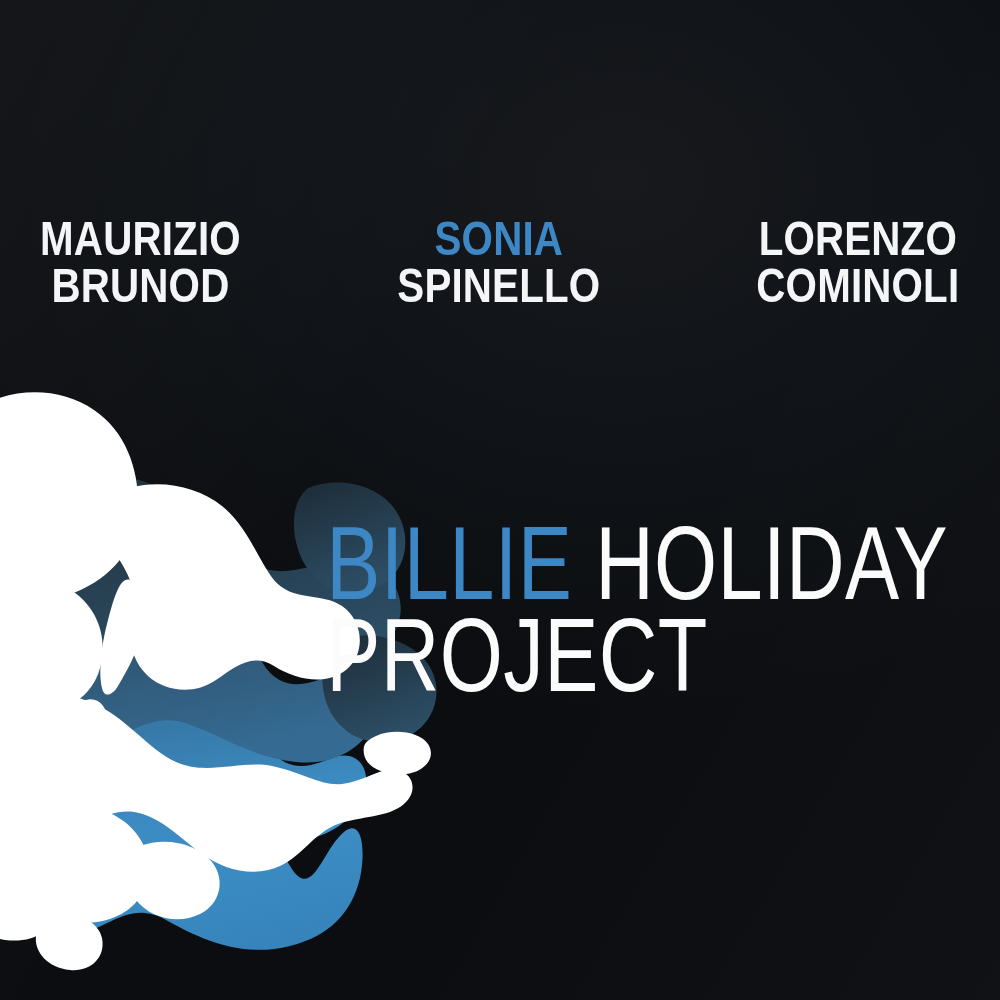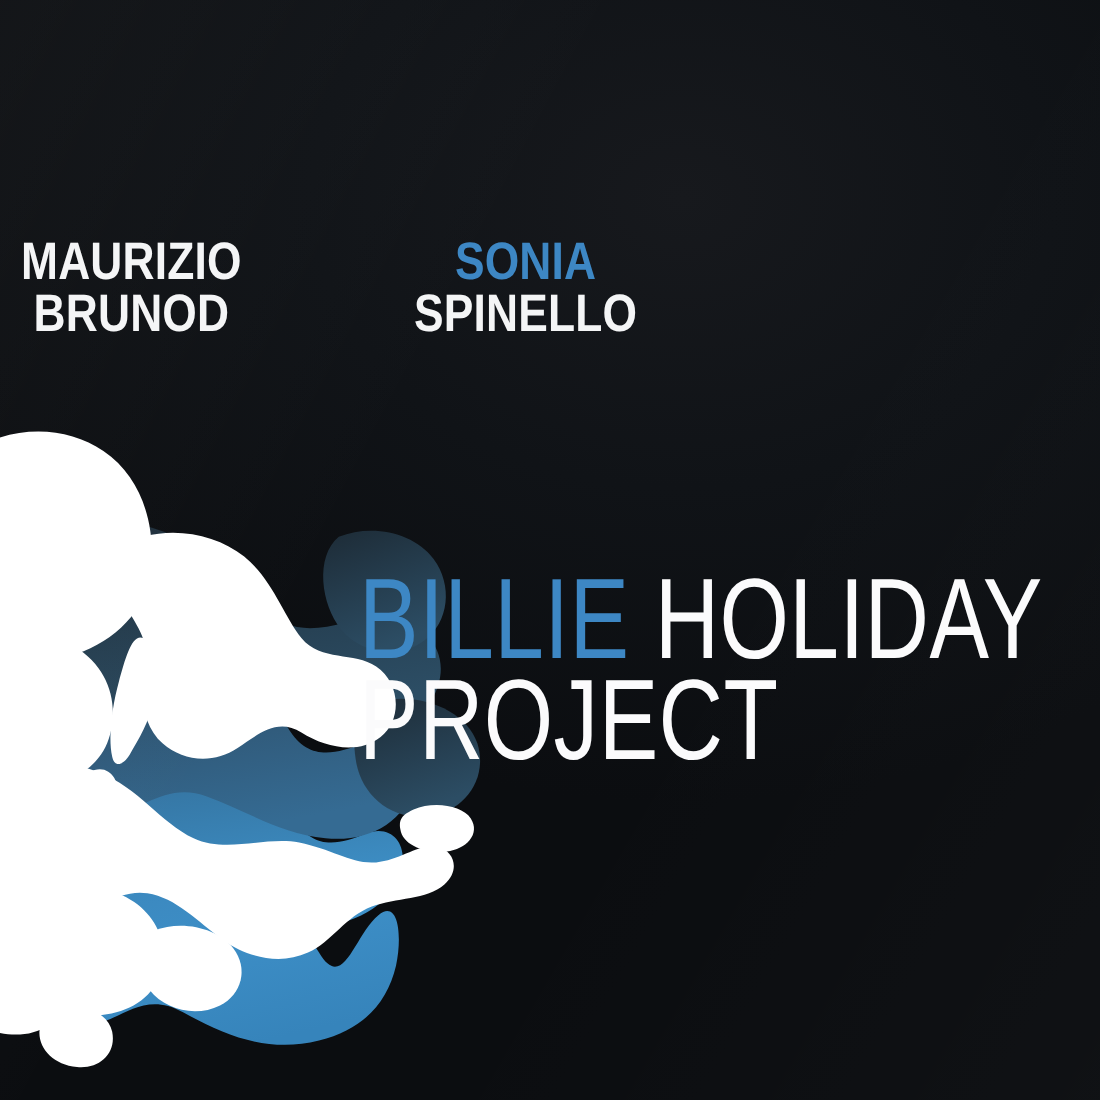--- a/index.html
+++ b/index.html
@@ -43,20 +43,21 @@
   }
   #artwork svg { display: block; width: 100%; height: 100%; }
 
   
   #credits {
     position: absolute;
     top: 216px;
     left: 0;
     width: 1000px;
     display: flex;
+    justify-content: center;
     align-items: flex-start;
     gap: 118px;
   }
   .credit {
     text-align: center;
     line-height: 0.97;
     letter-spacing: 0.2px;
   }
   .credit .ln {
     display: block;
@@ -292,20 +293,24 @@
     <div class="credit">
       <span class="ln">MAURIZIO</span>
       <span class="ln">BRUNOD</span>
     </div>
 
     <div class="credit">
       <span class="ln accent">SONIA</span>
       <span class="ln">SPINELLO</span>
     </div>
 
+    <div class="credit">
+      <span class="ln">LORENZO</span>
+      <span class="ln">COMINOLI</span>
+    </div>
 
   </div>
 
   <div id="title">
     <span class="tline"><span class="tok-accent">BILLIE</span><span class="tok-light"> <span>HOLIDAY</span></span></span>
     <span class="tline tok-light">PROJECT</span>
   </div>
 
 </div>
 

